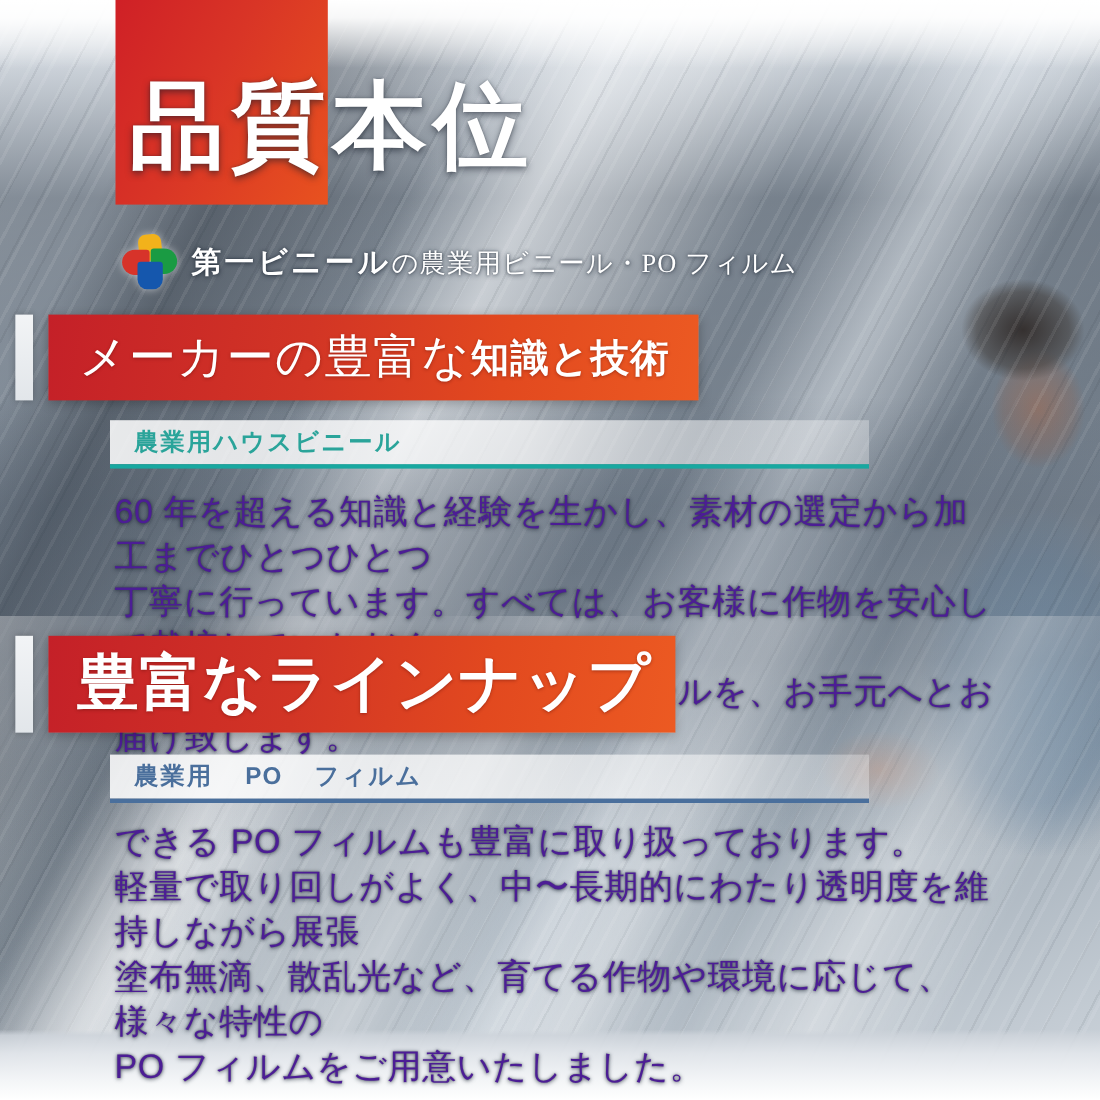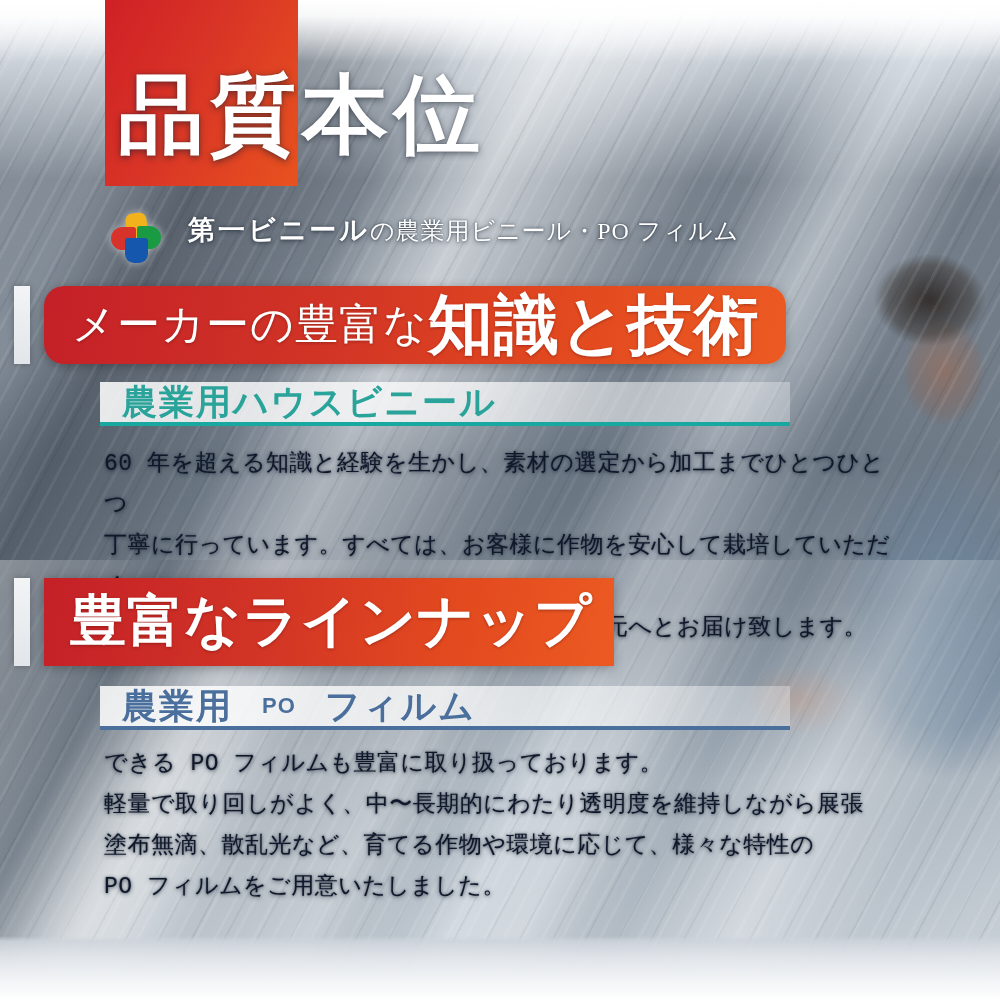--- a/index.html
+++ b/index.html
@@ -101,21 +101,22 @@
     color: #ffffff;
     text-shadow: 0 2px 7px rgba(20,28,40,0.55), 0 0 2px rgba(20,28,40,0.35);
     white-space: nowrap;
   }
 
   
   .logo-row {
     position: absolute;
     left: 110px; top: 212px;
     display: flex;
-    gap: 26px;
+    align-items: center;
+    gap: 12px;
   }
   .logo-mark {
     position: relative;
     width: 52px; height: 52px;
     filter: drop-shadow(0 0 4px rgba(255,255,255,0.55));
   }
   .logo-mark i {
     position: absolute;
     display: block;
   }
@@ -155,23 +156,23 @@
     box-shadow: 0 2px 10px rgba(0,0,0,0.28);
   }
   .head-band span {
     font-family: "Liberation Serif", "DejaVu Serif", serif;
     color: #ffffff;
     white-space: nowrap;
     text-shadow: 0 1px 3px rgba(90,16,10,0.45);
   }
 
   #head1 { left: 14px; top: 286px; height: 78px; }
-  #head1 .head-band { padding: 0 26px 0 28px; border-radius: 20px; }
+  #head1 .head-band { padding: 0 26px 0 28px; }
   #head1 .t-small { font-size: 43px; letter-spacing: 1px; }
-  #head1 .t-large { font-size: 65px; letter-spacing: 1px; font-weight: bold; }
+  #head1 .t-large { font-size: 35px; letter-spacing: 1px; font-weight: bold; }
 
   #head2 { left: 14px; top: 578px; height: 88px; }
   #head2 .head-band { padding: 0 22px 0 26px; }
   #head2 .t-small { font-size: 47px; letter-spacing: 1px; font-weight: bold; }
   #head2 .t-large { font-size: 56px; letter-spacing: 1px; font-weight: bold; }
 
   
   .sub-band {
     position: absolute;
     left: 100px;
@@ -179,39 +180,39 @@
     height: 44px;
     display: flex;
     align-items: center;
     padding-left: 22px;
     box-sizing: border-box;
     background: linear-gradient(90deg, rgba(255,255,255,0.86) 0%, rgba(255,255,255,0.72) 55%, rgba(255,255,255,0.30) 100%);
   }
   .sub-band span {
     font-family: "Liberation Sans", "DejaVu Sans", sans-serif;
     font-weight: bold;
-    font-size: 35px;
+    font-size: 22px;
     letter-spacing: 2px;
     white-space: nowrap;
   }
   #sub1 { top: 382px; border-bottom: 4px solid #18a8a0; }
   #sub1 span { color: #2aa49a; }
   #sub2 { top: 686px; border-bottom: 4px solid #4a6f9c; gap: 29px; }
   #sub2 span { color: #4a6f9c; }
   #sub2 .po { font-size: 22px; letter-spacing: 1px; }
 
   
   .body-copy {
     position: absolute;
     left: 104px;
     width: 800px;
-    font-family: Liberation Mono, monospace;
-    font-size: 23px;
+    font-family: Liberation Sans, sans-serif;
+    font-size: 31px;
     line-height: 41px;
-    color: #0f172a;
+    color: #4c1d95;
     letter-spacing: 0.5px;
     text-shadow: 0 1px 4px rgba(28,38,52,0.70), 0 0 2px rgba(28,38,52,0.55);
   }
   #copy1 { top: 444px; }
   #copy2 { top: 744px; }
   .body-copy p { margin: 0; }
 </style>
 </head>
 <body>
 

